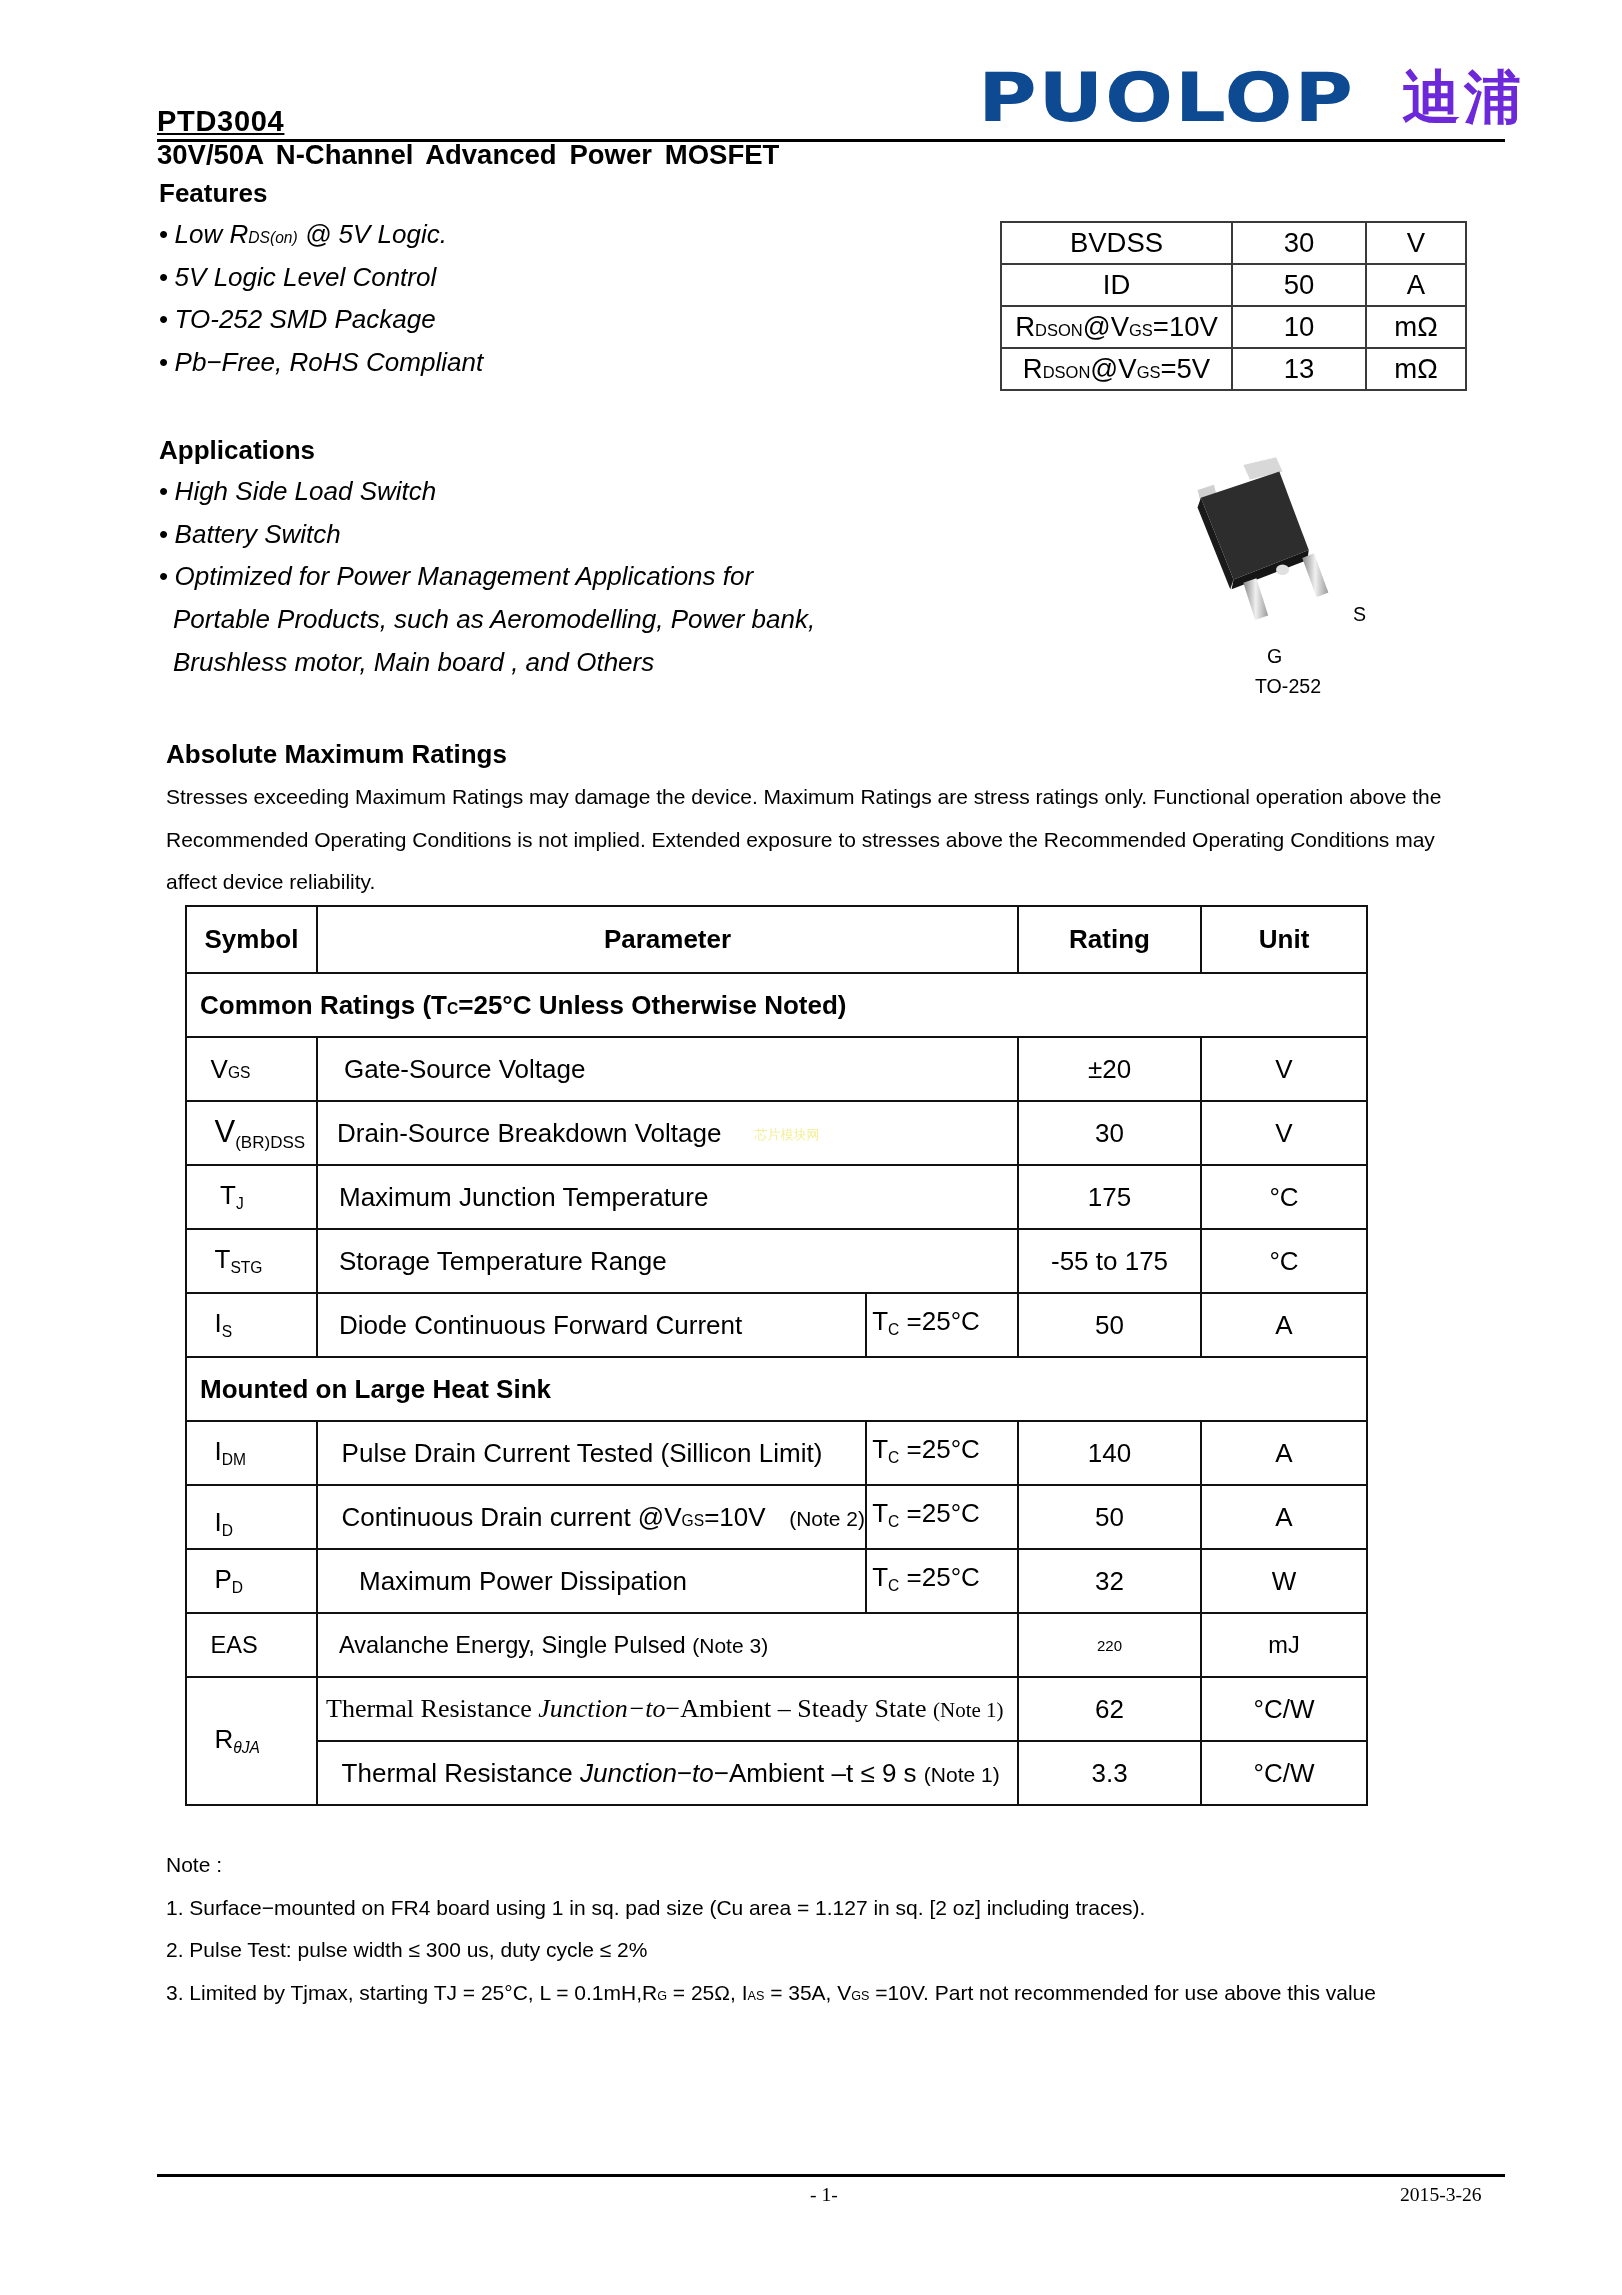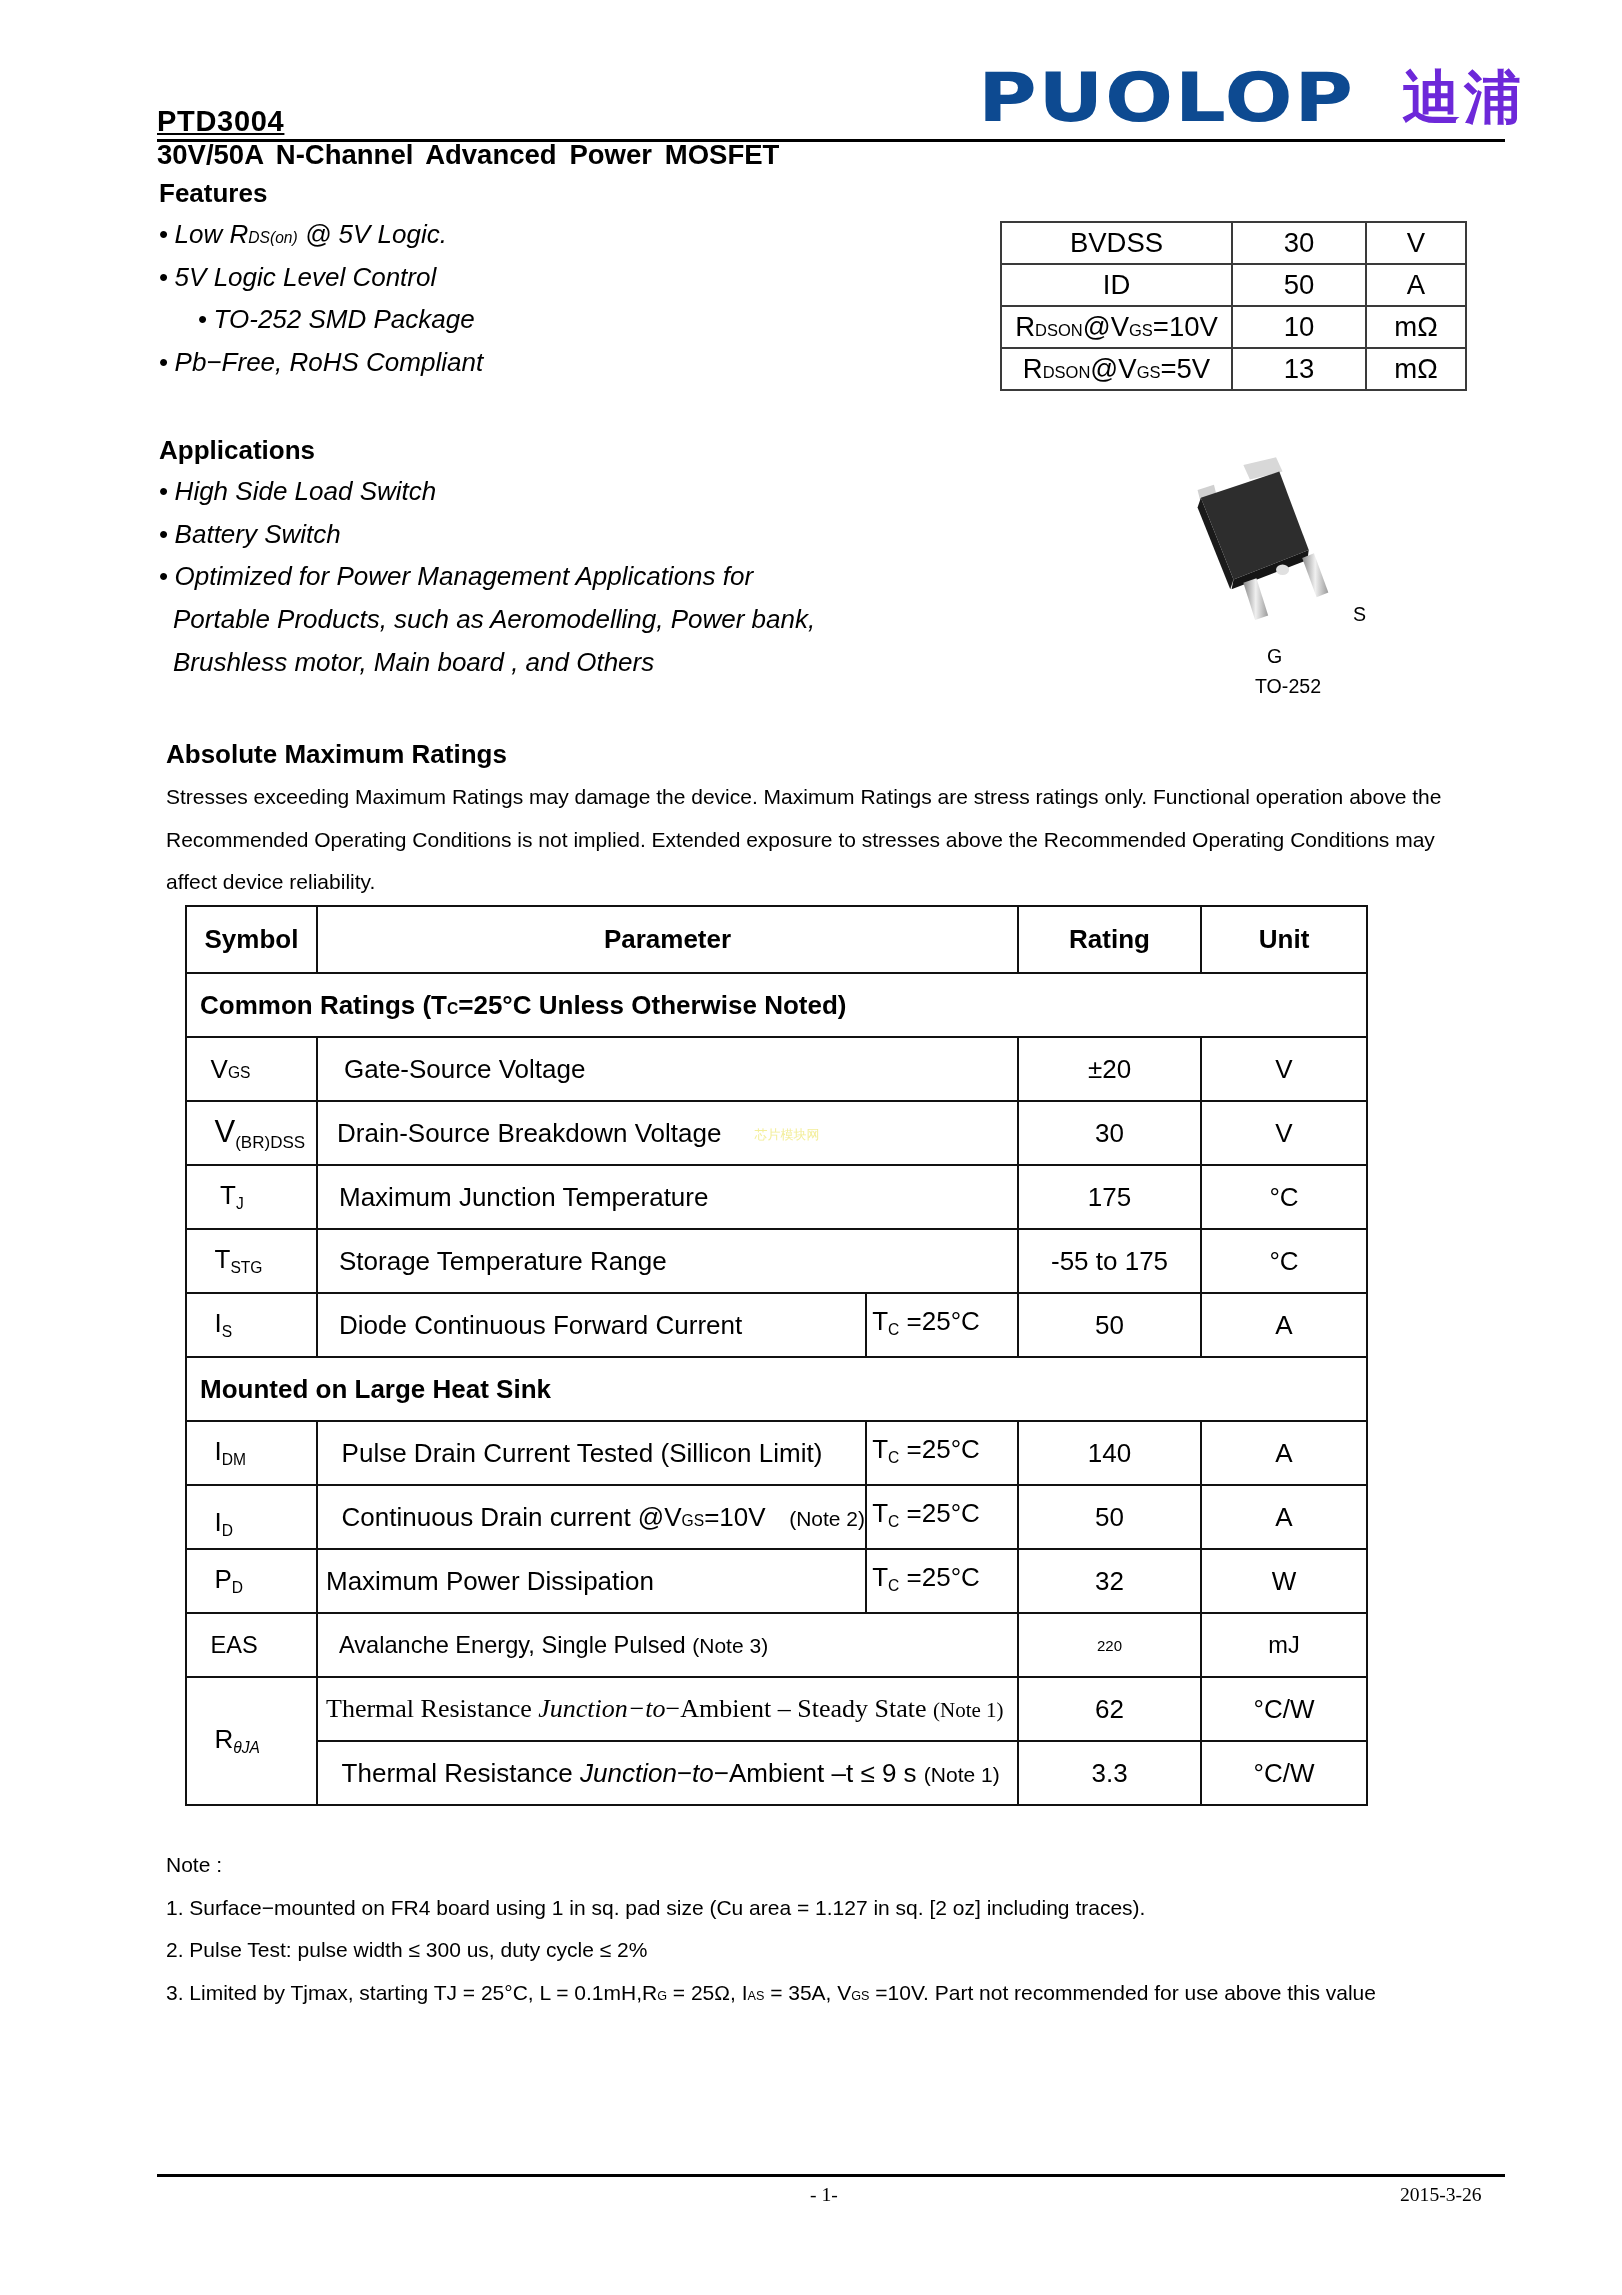--- a/index.html
+++ b/index.html
@@ -58,21 +58,21 @@
 <div class="abs header-rule"></div>
 <div class="abs subtitle" style="top:139px;">30V/50A  N-Channel  Advanced  Power  MOSFET</div>
 
 <div class="abs h-section" style="left:159px; top:178px;">Features</div>
 <div class="abs bullet-line" style="left:159px; top:219px;">
   <span class="b">•</span><span>Low R</span><span class="sub">DS(on)</span><span> @ 5V Logic.</span>
 </div>
 <div class="abs bullet-line" style="left:159px; top:262px;">
   <span class="b">•</span><span>5V Logic Level Control</span>
 </div>
-<div class="abs bullet-line" style="left:159px; top:304px;margin-left:39px;">
+<div class="abs bullet-line" style="left:159px; top:304px;">
   <span class="b">•</span><span>TO-252 SMD Package</span>
 </div>
 <div class="abs bullet-line" style="left:159px; top:347px;">
   <span class="b">•</span><span>Pb−Free, RoHS Compliant</span>
 </div>
 
 <table class="summary">
   <tbody>
       <tr>
     <td class="c1">BVDSS</td>
@@ -192,21 +192,21 @@
   <tr>
     <td class="sym" style="padding-left:27.5px; vertical-align:bottom; padding-bottom:7.9px;"><span>I</span><span class="sub-low">D</span></td>
     <td class="param" style="padding-left:23.6px;"><span>Continuous Drain current @V</span><span class="sub">GS</span><span>=10V</span><span class="note-small" style="margin-left:23.6px;">(Note 2)</span></td>
     <td class="cond"><span>T</span><span class="sub-low">C</span><span> =25°C</span></td>
     <td class="rating">50</td>
     <td class="unit">A</td>
   </tr>
 
   <tr>
     <td class="sym" style="padding-left:27.5px;"><span>P</span><span class="sub-low">D</span></td>
-    <td class="param" style="padding-left:8px;">Maximum Power Dissipation</td>
+    <td class="param" style="padding-left:41px;">Maximum Power Dissipation</td>
     <td class="cond"><span>T</span><span class="sub-low">C</span><span> =25°C</span></td>
     <td class="rating">32</td>
     <td class="unit">W</td>
   </tr>
 
   <tr>
     <td class="sym" style="font-size:23.6px;">EAS</td>
     <td colspan="2" class="param" style="padding-left:21px; font-size:23.6px;"><span>Avalanche Energy, Single Pulsed </span><span class="note-small">(Note 3)</span></td>
     <td class="rating" style="font-size:15px;">220</td>
     <td class="unit" style="font-size:23.6px;">mJ</td>

